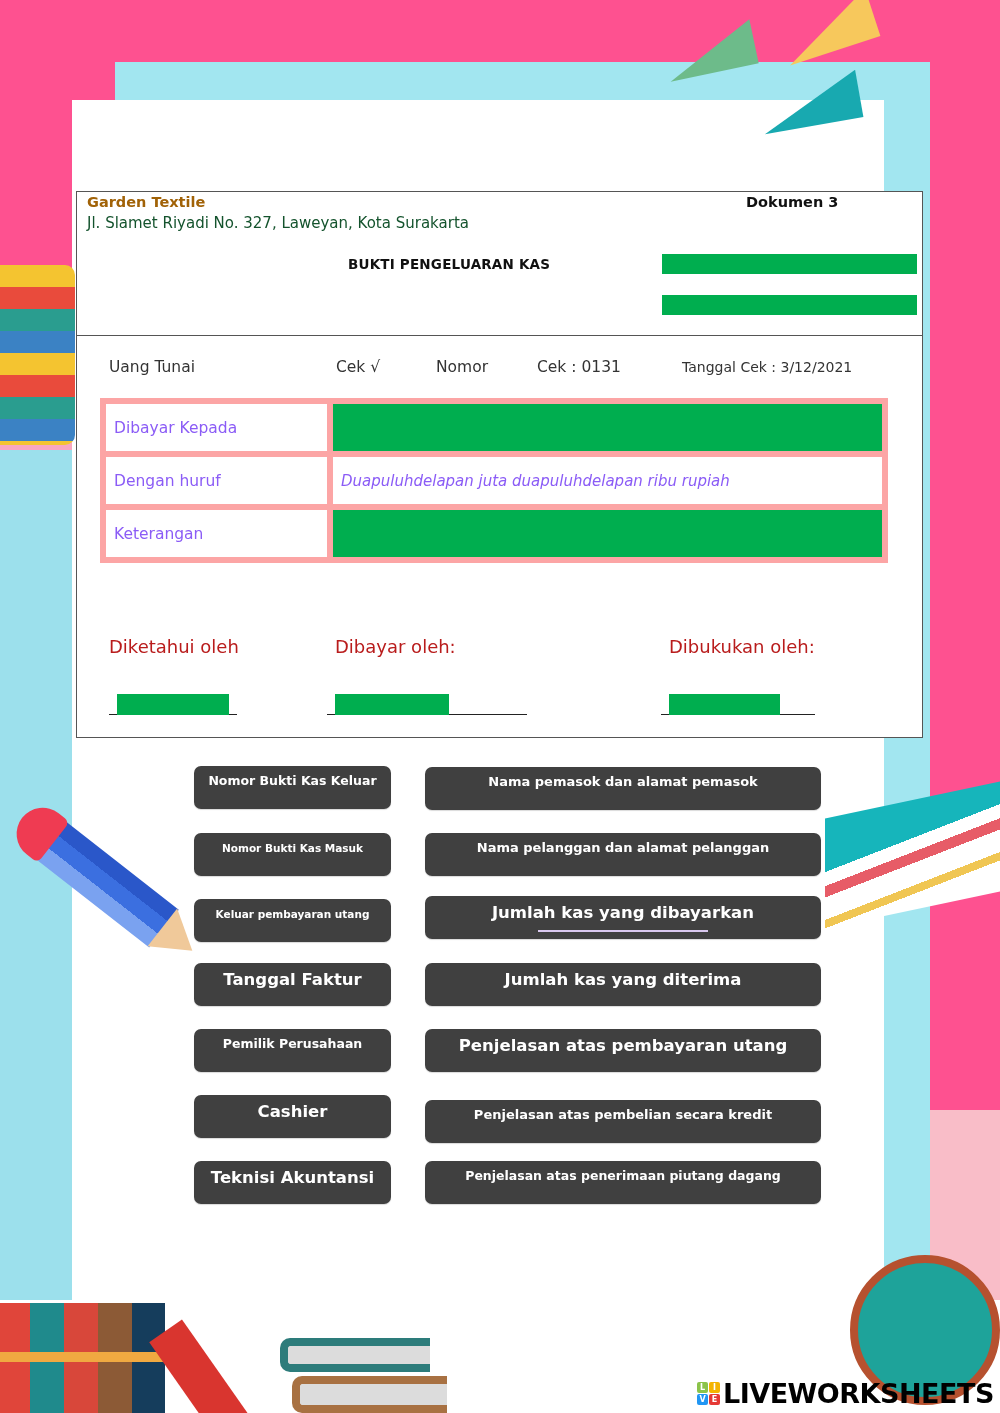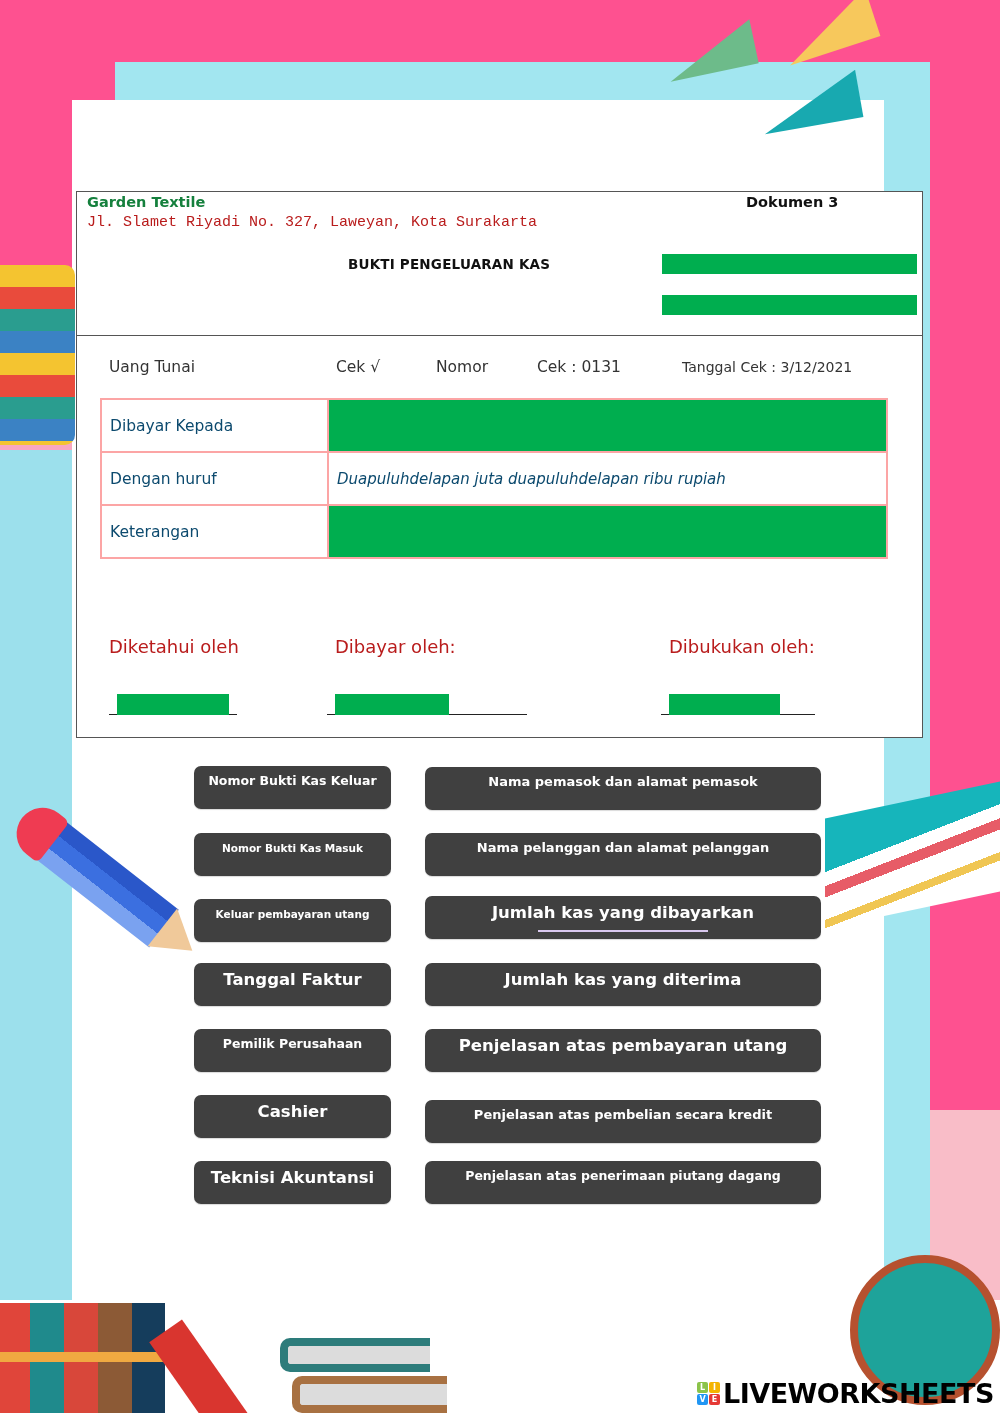--- a/index.html
+++ b/index.html
@@ -40,38 +40,38 @@
   .books-bottom-mid-b { position:absolute; left:292px; top:1376px; width:155px; height:37px; border:8px solid #a87142; border-right:none; border-radius:10px 0 0 10px; background:#dcdcdc; }
   .globe { position:absolute; left:850px; top:1255px; width:150px; height:150px; border-radius:50%; background:#1ea39a; border:8px solid #b6512f; }
 
   
   .doc {
     position:absolute; left:76px; top:191px; width:847px; height:547px;
     background:#ffffff; border:1px solid #555;
     font-family:"DejaVu Sans", sans-serif; color:#222;
   }
   .doc-header { position:absolute; left:0; top:0; width:100%; height:144px; border-bottom:1px solid #555; }
-  .company-name { position:absolute; left:10px; top:2px; font-size:14.5px; font-weight:bold; color:#15803d; }
-  .company-address { position:absolute; left:10px; top:22px; font-size:15px; color:#b91c1c;font-family:Liberation Mono, monospace; }
+  .company-name { position:absolute; left:10px; top:2px; font-size:14.5px; font-weight:bold; color:#a16207; }
+  .company-address { position:absolute; left:10px; top:22px; font-size:15px; color:#14532d; }
   .doc-number { position:absolute; left:669px; top:2px; font-size:14.5px; font-weight:bold; color:#111; }
   .doc-title { position:absolute; left:271px; top:64px; font-size:13.5px; font-weight:bold; color:#111; letter-spacing:0.2px; }
   .green-field { background:#00ae4f; }
   .hdr-field-1 { position:absolute; left:585px; top:62px; width:255px; height:20px; }
   .hdr-field-2 { position:absolute; left:585px; top:103px; width:255px; height:20px; }
 
   .meta-row { position:absolute; top:166px; left:0; width:100%; font-size:15.5px; color:#333; }
   .meta-row span { position:absolute; top:0; white-space:nowrap; }
   .meta-uang { left:32px; }
   .meta-cek { left:259px; }
   .meta-nomor { left:359px; }
   .meta-ceknum { left:460px; }
   .meta-tanggal { left:605px; font-size:14px; top:1px !important; }
 
   .doc-table { position:absolute; left:23px; top:206px; width:788px; border-collapse:collapse; }
-  .doc-table td { border:2px solid #fca5a5; height:53px; font-size:15.5px; color:#0c4a6e; padding:0 8px; vertical-align:middle; }
+  .doc-table td { border:6px solid #fca5a5; height:53px; font-size:15.5px; color:#8b5cf6; padding:0 8px; vertical-align:middle; }
   .doc-table td.label { width:227px; }
   .doc-table td.value.green-field { background:#00ae4f; }
   .doc-table td.value.italic { font-style:italic; font-size:15px; }
 
   .sign-label { position:absolute; top:444px; font-size:18px; color:#b91c1c;text-align:center; }
   .sign-1-label { left:32px; }
   .sign-2-label { left:258px; }
   .sign-3-label { left:592px; }
   .sign-line { position:absolute; top:522px; height:1px; background:#222; }
   .sign-1-line { left:32px; width:128px; }

